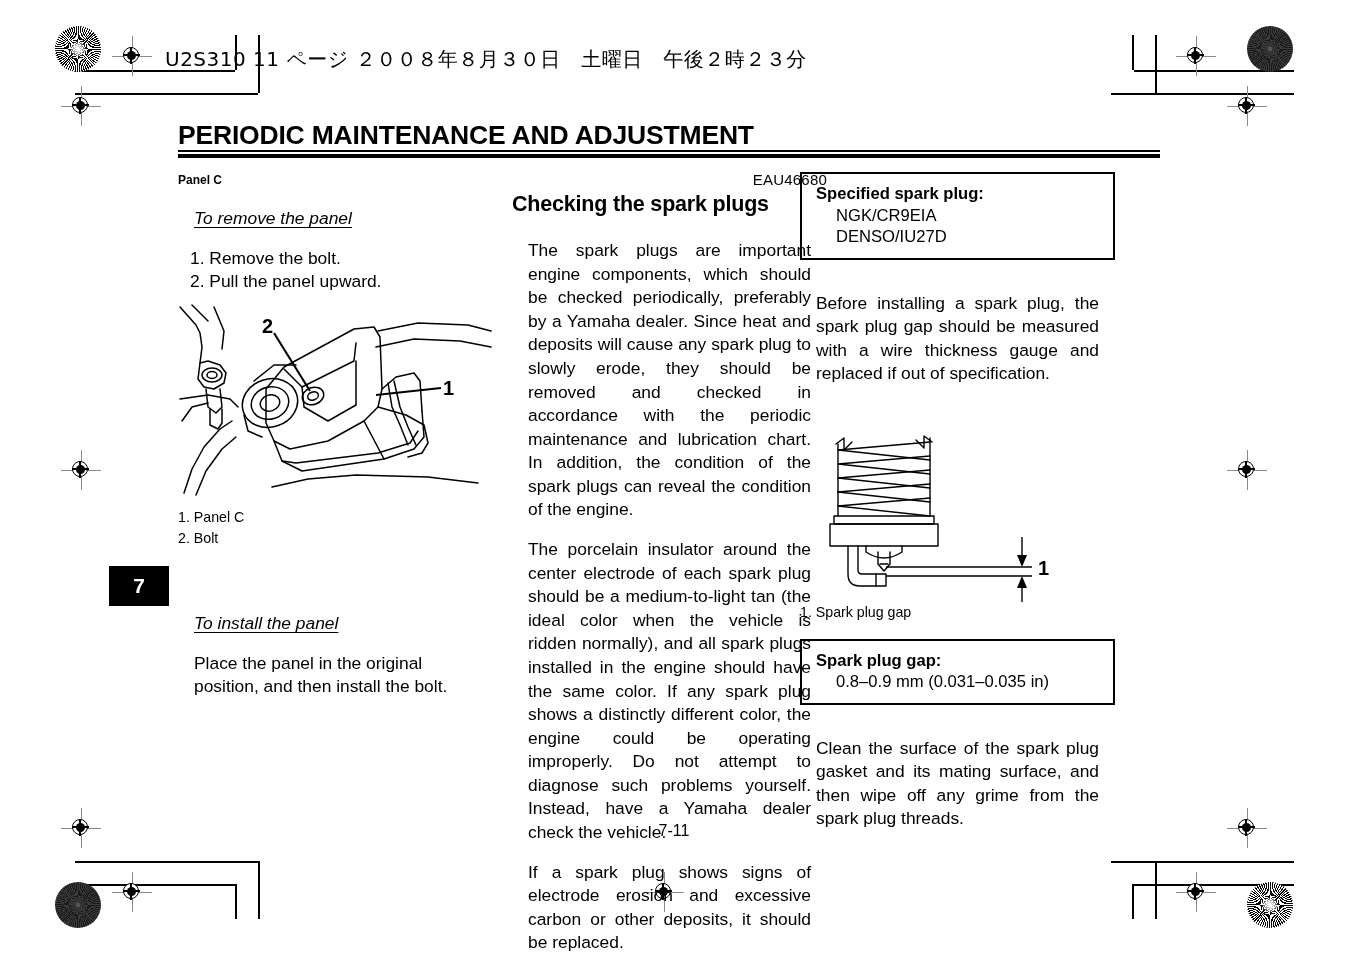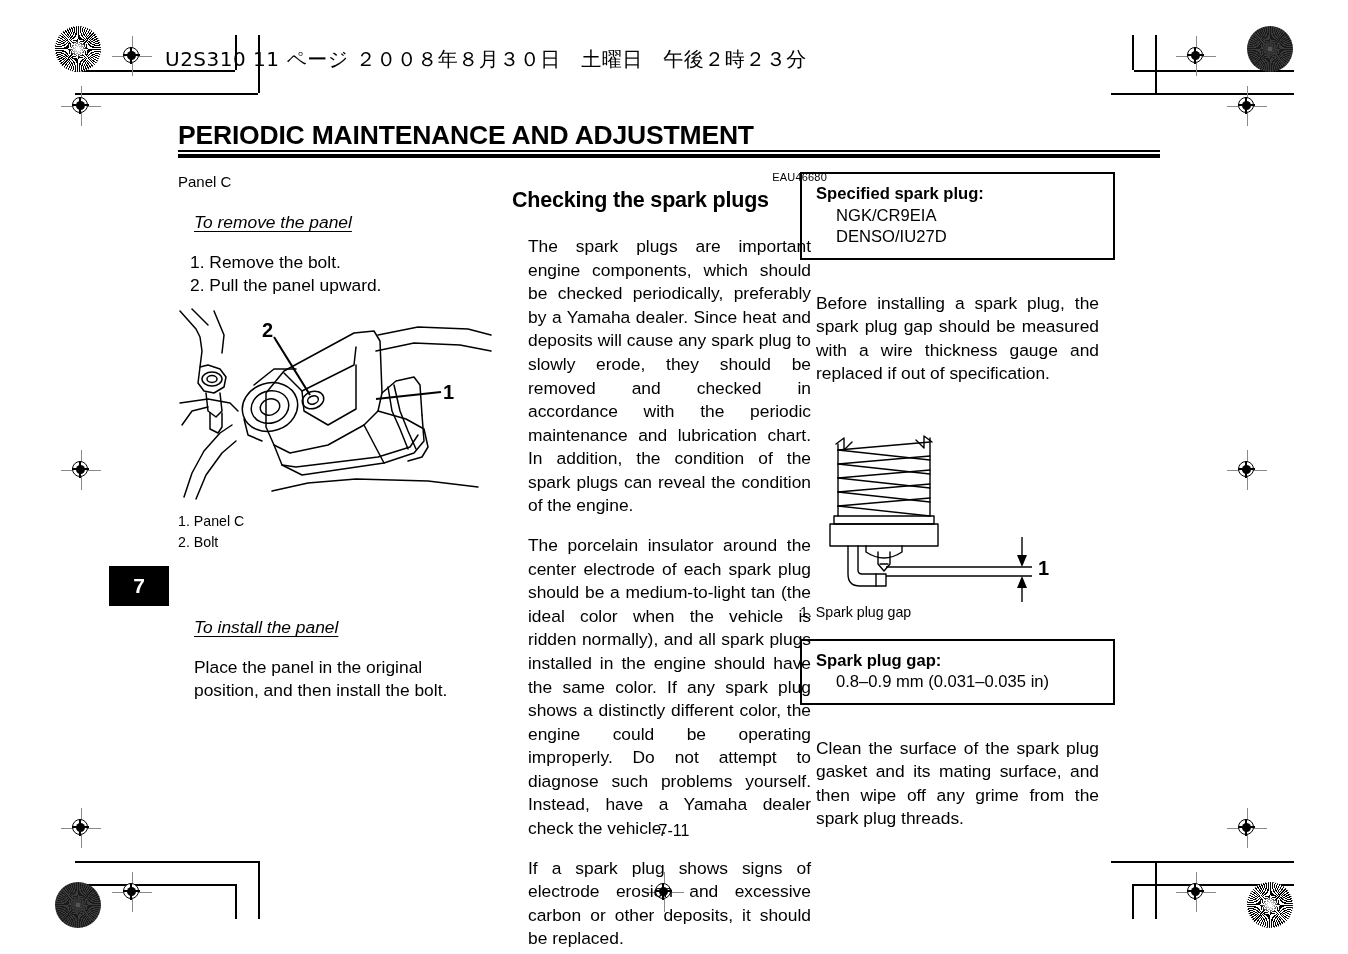--- a/index.html
+++ b/index.html
@@ -98,27 +98,27 @@
     text-align:center; font-size:16px;
   }
 
   
   .col { position:absolute; font-size:17.4px; line-height:1.355; }
   #col-left  { left:178px;  top:172px; width:315px; }
   #col-mid   { left:512px;  top:172px; width:315px; }
   #col-right { left:800px;  top:172px; width:315px; }
 
   .h-sub {
-    font-weight:normal; font-size:15px; margin:0 0 19px 0;
+    font-weight:bold; font-size:12px; margin:0 0 19px 0;
   }
   .h-section {
     font-weight:bold; font-size:21.5px; margin:0 0 20px 0; letter-spacing:-0.2px;
   }
   .eaucode {
-    font-size:11px; text-align:right; line-height:1; margin:0 0 3px 0;
+    font-size:15px; text-align:right; line-height:1; margin:0 0 3px 0;
     letter-spacing:0.2px;
   }
   .ul-head {
     text-decoration: underline;
     text-underline-offset: 2.5px;
     margin:16px;
     font-style:italic;
   }
   .steps { margin: 0 0 0 0; padding:0; list-style:none; }
   .steps li { margin-left: 30px; text-indent: -18px; }

